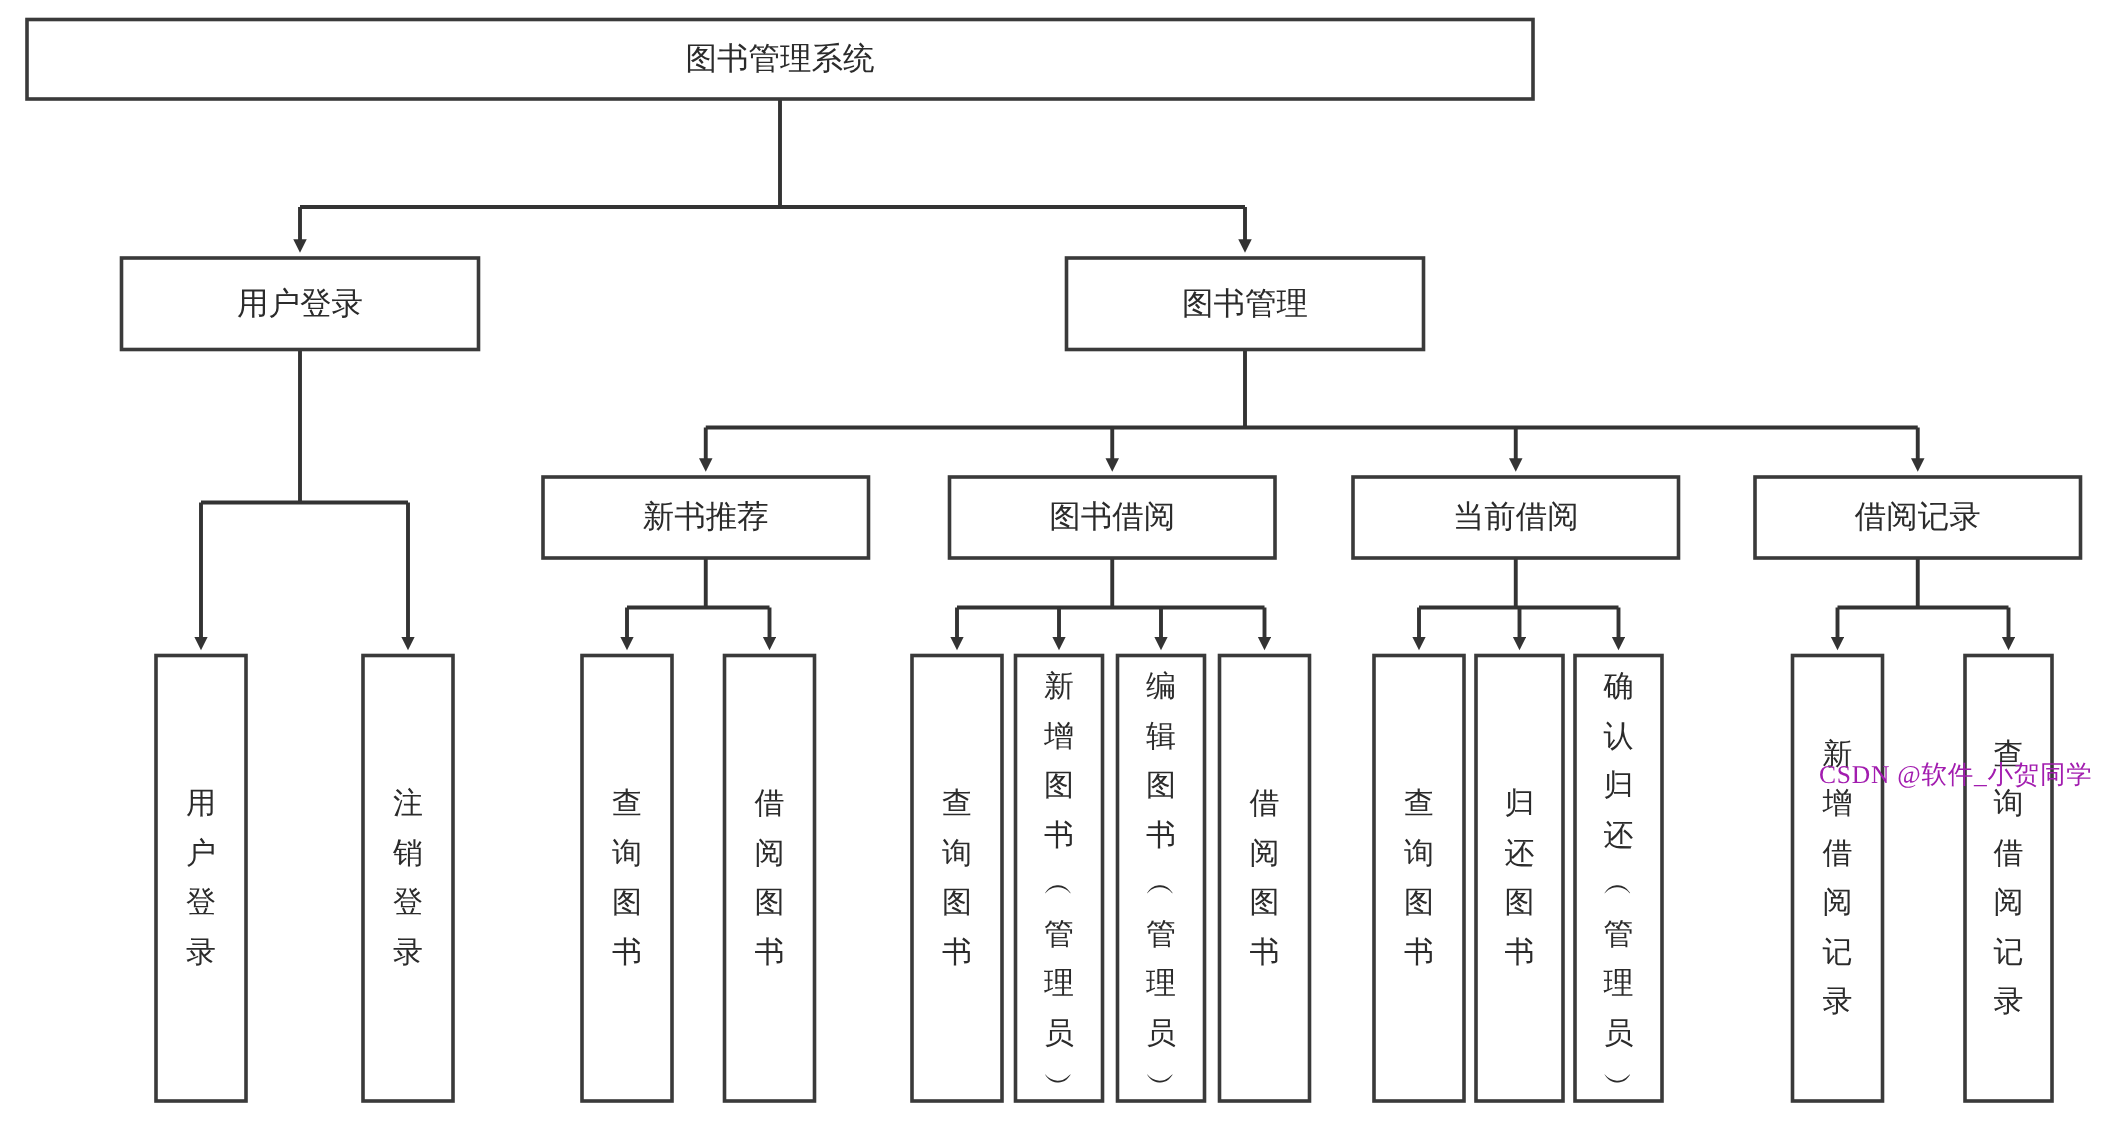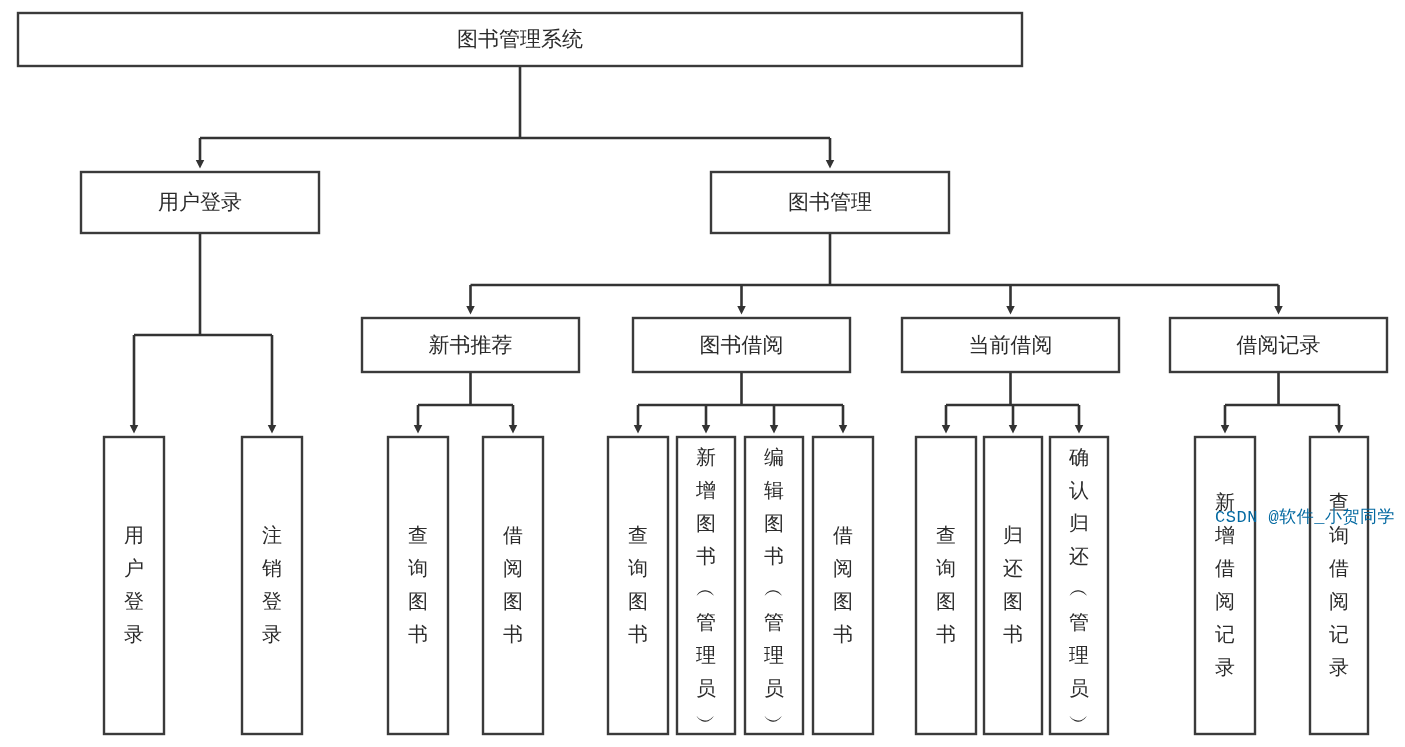--- a/index.html
+++ b/index.html
@@ -13,22 +13,22 @@
   .node-label{
     fill:#2b2b2b;font-family:"Liberation Sans","DejaVu Sans",sans-serif;
     text-anchor:middle;dominant-baseline:middle;
   }
   .node-label.h{font-size:21px;}
   .node-label.v{font-size:20px;}
   .link{stroke:#333333;stroke-width:2.6;fill:none;}
   .arrow-head{fill:#333333;stroke:none;}
   .watermark{
     position:absolute;right:10px;bottom:6px;
-    font-size:17px;color:#0369a1;
-    font-family:Liberation Mono, monospace;
+    font-size:17px;color:#a21caf;
+    font-family:Liberation Serif, serif;
     letter-spacing:.5px;white-space:nowrap;pointer-events:none;margin-top:44px;
   }
 </style>
 </head>
 <body>
 
 <div id="diagram-root">
   <svg id="tree" viewBox="0 0 1405 747" aria-hidden="true">
     <defs>
       <marker id="arrow" markerWidth="12" markerHeight="12" refX="1.5" refY="4.5" orient="auto" markerUnits="userSpaceOnUse">

